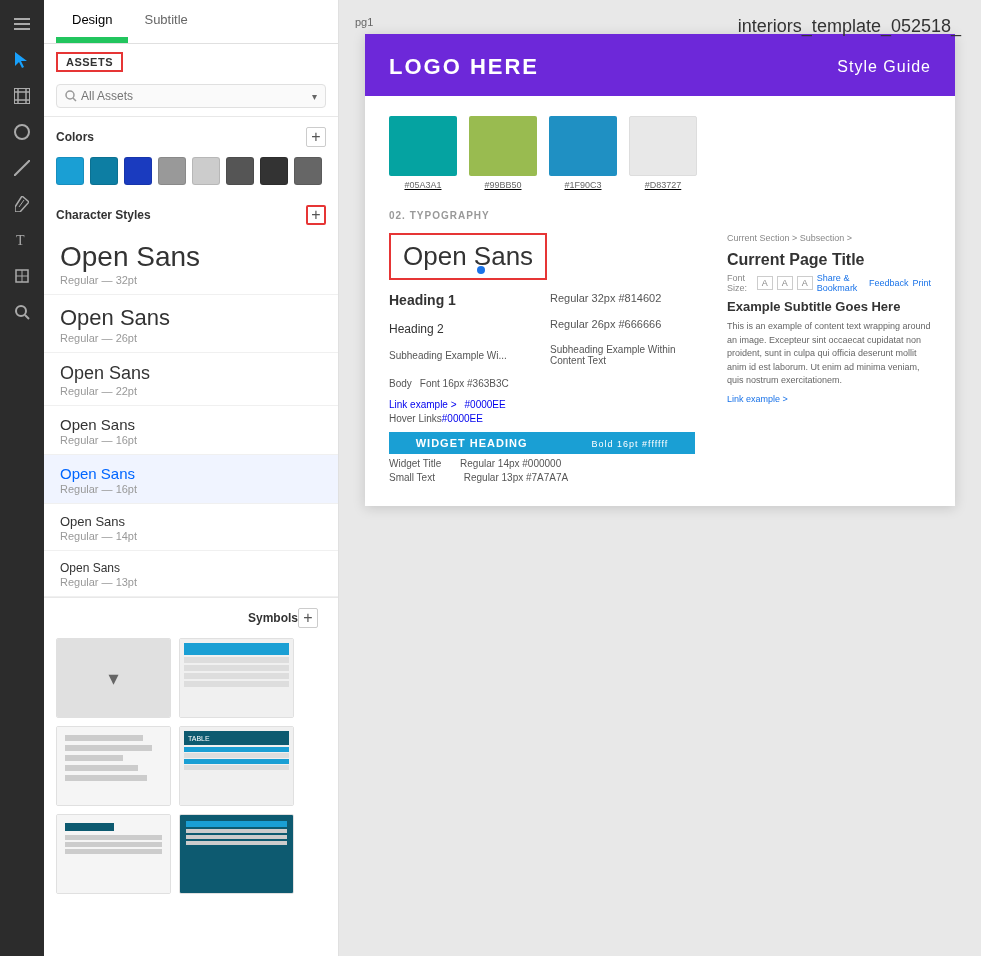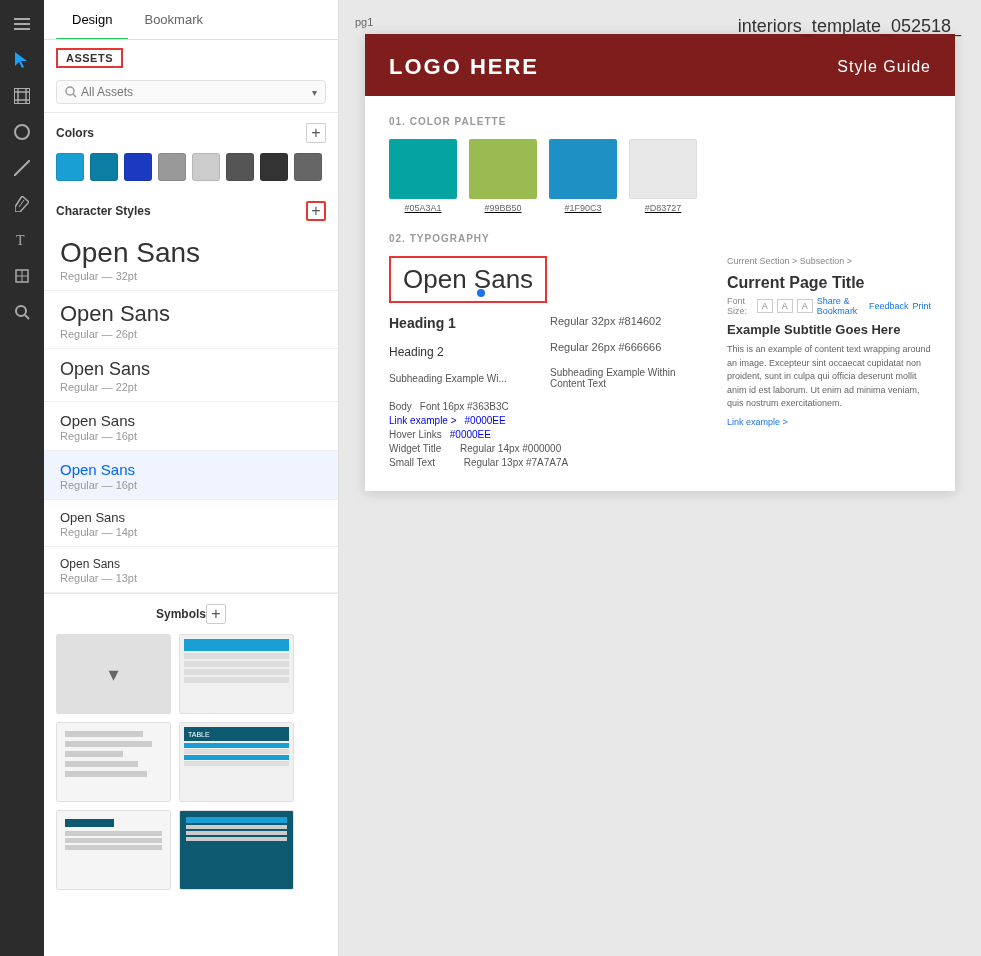--- a/index.html
+++ b/index.html
@@ -49,21 +49,21 @@
     }
     .top-tab {
       padding: 12px 16px 10px;
       font-size: 13px;
       color: #666;
       cursor: pointer;
       border-bottom: 2px solid transparent;
     }
     .top-tab.active {
       color: #000;
-      border-bottom: 1px solid #22c55e;
+      border-bottom: 6px solid #22c55e;
       font-weight: 500;
     }
 
     
     .assets-header {
       padding: 8px 12px;
       display: flex;
       align-items: flex-start;
     }
     .assets-label {
@@ -170,22 +170,22 @@
     .char-style-sub {
       font-size: 11px;
       color: #999;
       margin-top: 1px;
     }
 
     
     .symbols-header {
       display: flex;
       align-items: center;
-      justify-content: center;
-      padding: 10px 2px 6px;
+      justify-content: flex-end;
+      padding: 10px 20px 6px;
       border-top: 1px solid #e8e8e8;
     }
     .symbols-grid {
       display: flex;
       flex-wrap: wrap;
       gap: 8px;
       padding: 4px 12px;
     }
     .symbol-thumb {
       width: 115px;
@@ -218,21 +218,21 @@
     
     .canvas {
       width: 590px;
       background: #fff;
       box-shadow: 0 2px 12px rgba(0,0,0,0.15);
       margin: 0 auto;
     }
 
     
     .canvas-header {
-      background: #7f1d1d;
+      background: #6d28d9;
       padding: 20px 24px 16px;
       display: flex;
       align-items: center;
       justify-content: space-between;
     }
     .logo-text {
       font-size: 22px;
       font-weight: 700;
       color: #fff;
       letter-spacing: 2px;
@@ -464,21 +464,21 @@
         <circle cx="6" cy="6" r="5" fill="none" stroke="#aaa" stroke-width="2"></circle>
         <line x1="10" y1="10" x2="14" y2="14" stroke="#aaa" stroke-width="2"></line>
       </svg>
   </div>
 </div>
 
 <div class="sidebar">
 
   <div class="top-tabs">
     <div class="top-tab active">Design</div>
-    <div class="top-tab">Bookmark</div>
+    <div class="top-tab">Subtitle</div>
   </div>
 
   <div class="assets-header">
     <span class="assets-label">ASSETS</span>
   </div>
 
   <div class="search-bar">
     <div class="search-input-wrap">
       <svg width="12" height="12" viewBox="0 0 12 12" style="margin-right:4px;flex-shrink:0">
           <circle cx="5" cy="5" r="4" fill="none" stroke="#999" stroke-width="1.5"></circle>
@@ -613,21 +613,20 @@
 
   <div class="canvas">
 
     <div class="canvas-header">
       <span class="logo-text">LOGO HERE</span>
       <span class="style-guide-label">Style Guide</span>
     </div>
 
     <div class="canvas-body">
 
-      <div class="section-label">01. COLOR PALETTE</div>
       <div class="palette-row">
         <div class="palette-swatch-wrap">
           <div class="palette-swatch" style="background:#05a3a1;"></div>
           <div class="palette-hex">#05A3A1</div>
         </div>
         <div class="palette-swatch-wrap">
           <div class="palette-swatch" style="background:#99bb50;"></div>
           <div class="palette-hex">#99BB50</div>
         </div>
         <div class="palette-swatch-wrap">
@@ -667,35 +666,39 @@
                   <div style="font-size:11px;color:#555;">Regular 32px #814602</div>
                 </div>
                 <div class="typo-row">
                   <div style="font-size:11px;color:#555;">Regular 26px #666666</div>
                 </div>
                 <div class="subheading-row">Subheading Example Within Content Text</div>
               </div>
             </div>
 
             <div style="margin-top:4px;">
-              <div style="display:flex;gap:8px;margin-bottom:3px;">
+              <div style="display:flex;gap:8px;margin-bottom:10px;">
                 <span style="font-size:10px;color:#555;">Body</span>
                 <span style="font-size:10px;color:#555;">Font 16px #363B3C</span>
               </div>
               <div style="display:flex;gap:8px;margin-bottom:3px;align-items:center;">
                 <span class="link-example">Link example &gt;</span>
                 <span style="font-size:10px;color:#0000EE;">#0000EE</span>
               </div>
-              <div style="display:flex;gap:8px;margin-bottom:3px;align-items:center;">
+              <div style="display:flex;margin-bottom:3px;align-items:center;">
                 <span style="font-size:10px;color:#555;">Hover Links</span>
                 <span style="font-size:10px;color:#0000EE;">#0000EE</span>
               </div>
             </div>
 
             
+            <div class="widget-bar">
+              <span>WIDGET HEADING</span>
+              <span style="margin-left:60px;font-size:9px;font-weight:400;">Bold 16pt #ffffff</span>
+            </div>
             <div class="widget-row">
               <span>Widget Title</span>
               <span style="margin-left:16px;">Regular 14px #000000</span>
             </div>
             <div class="widget-row">
               <span>Small Text</span>
               <span style="margin-left:26px;">Regular 13px #7A7A7A</span>
             </div>
           </div>
 

